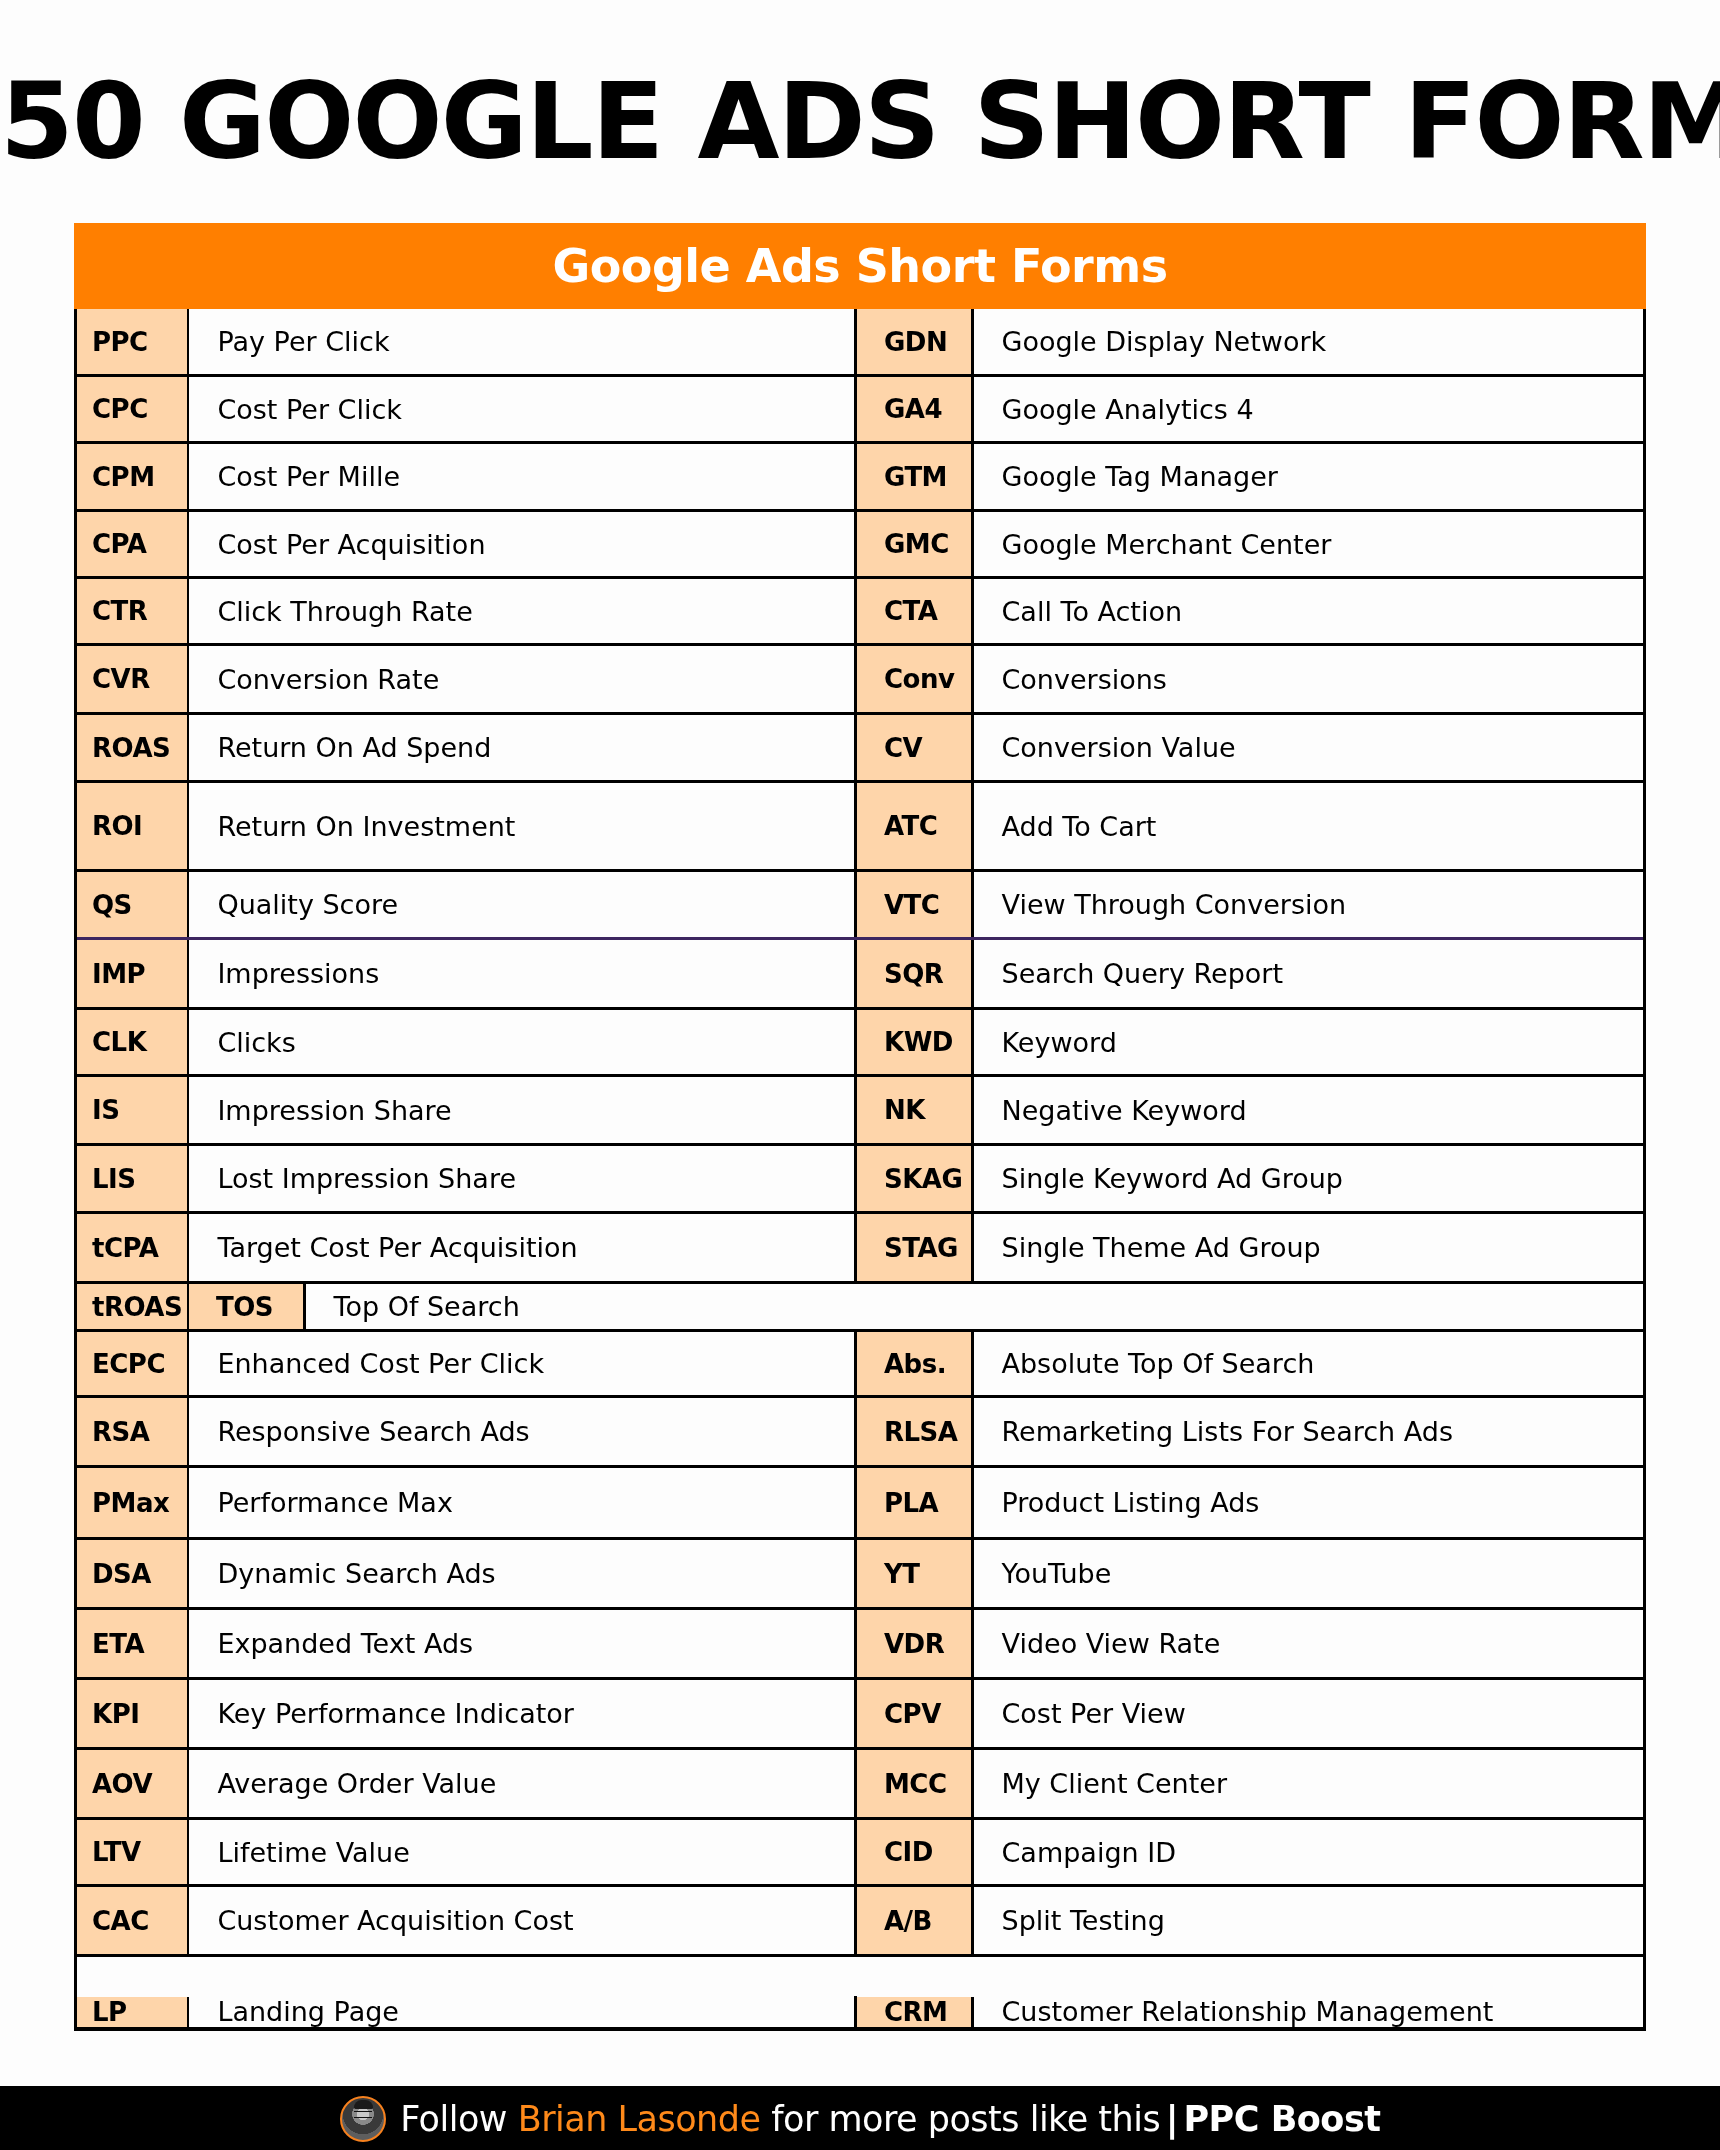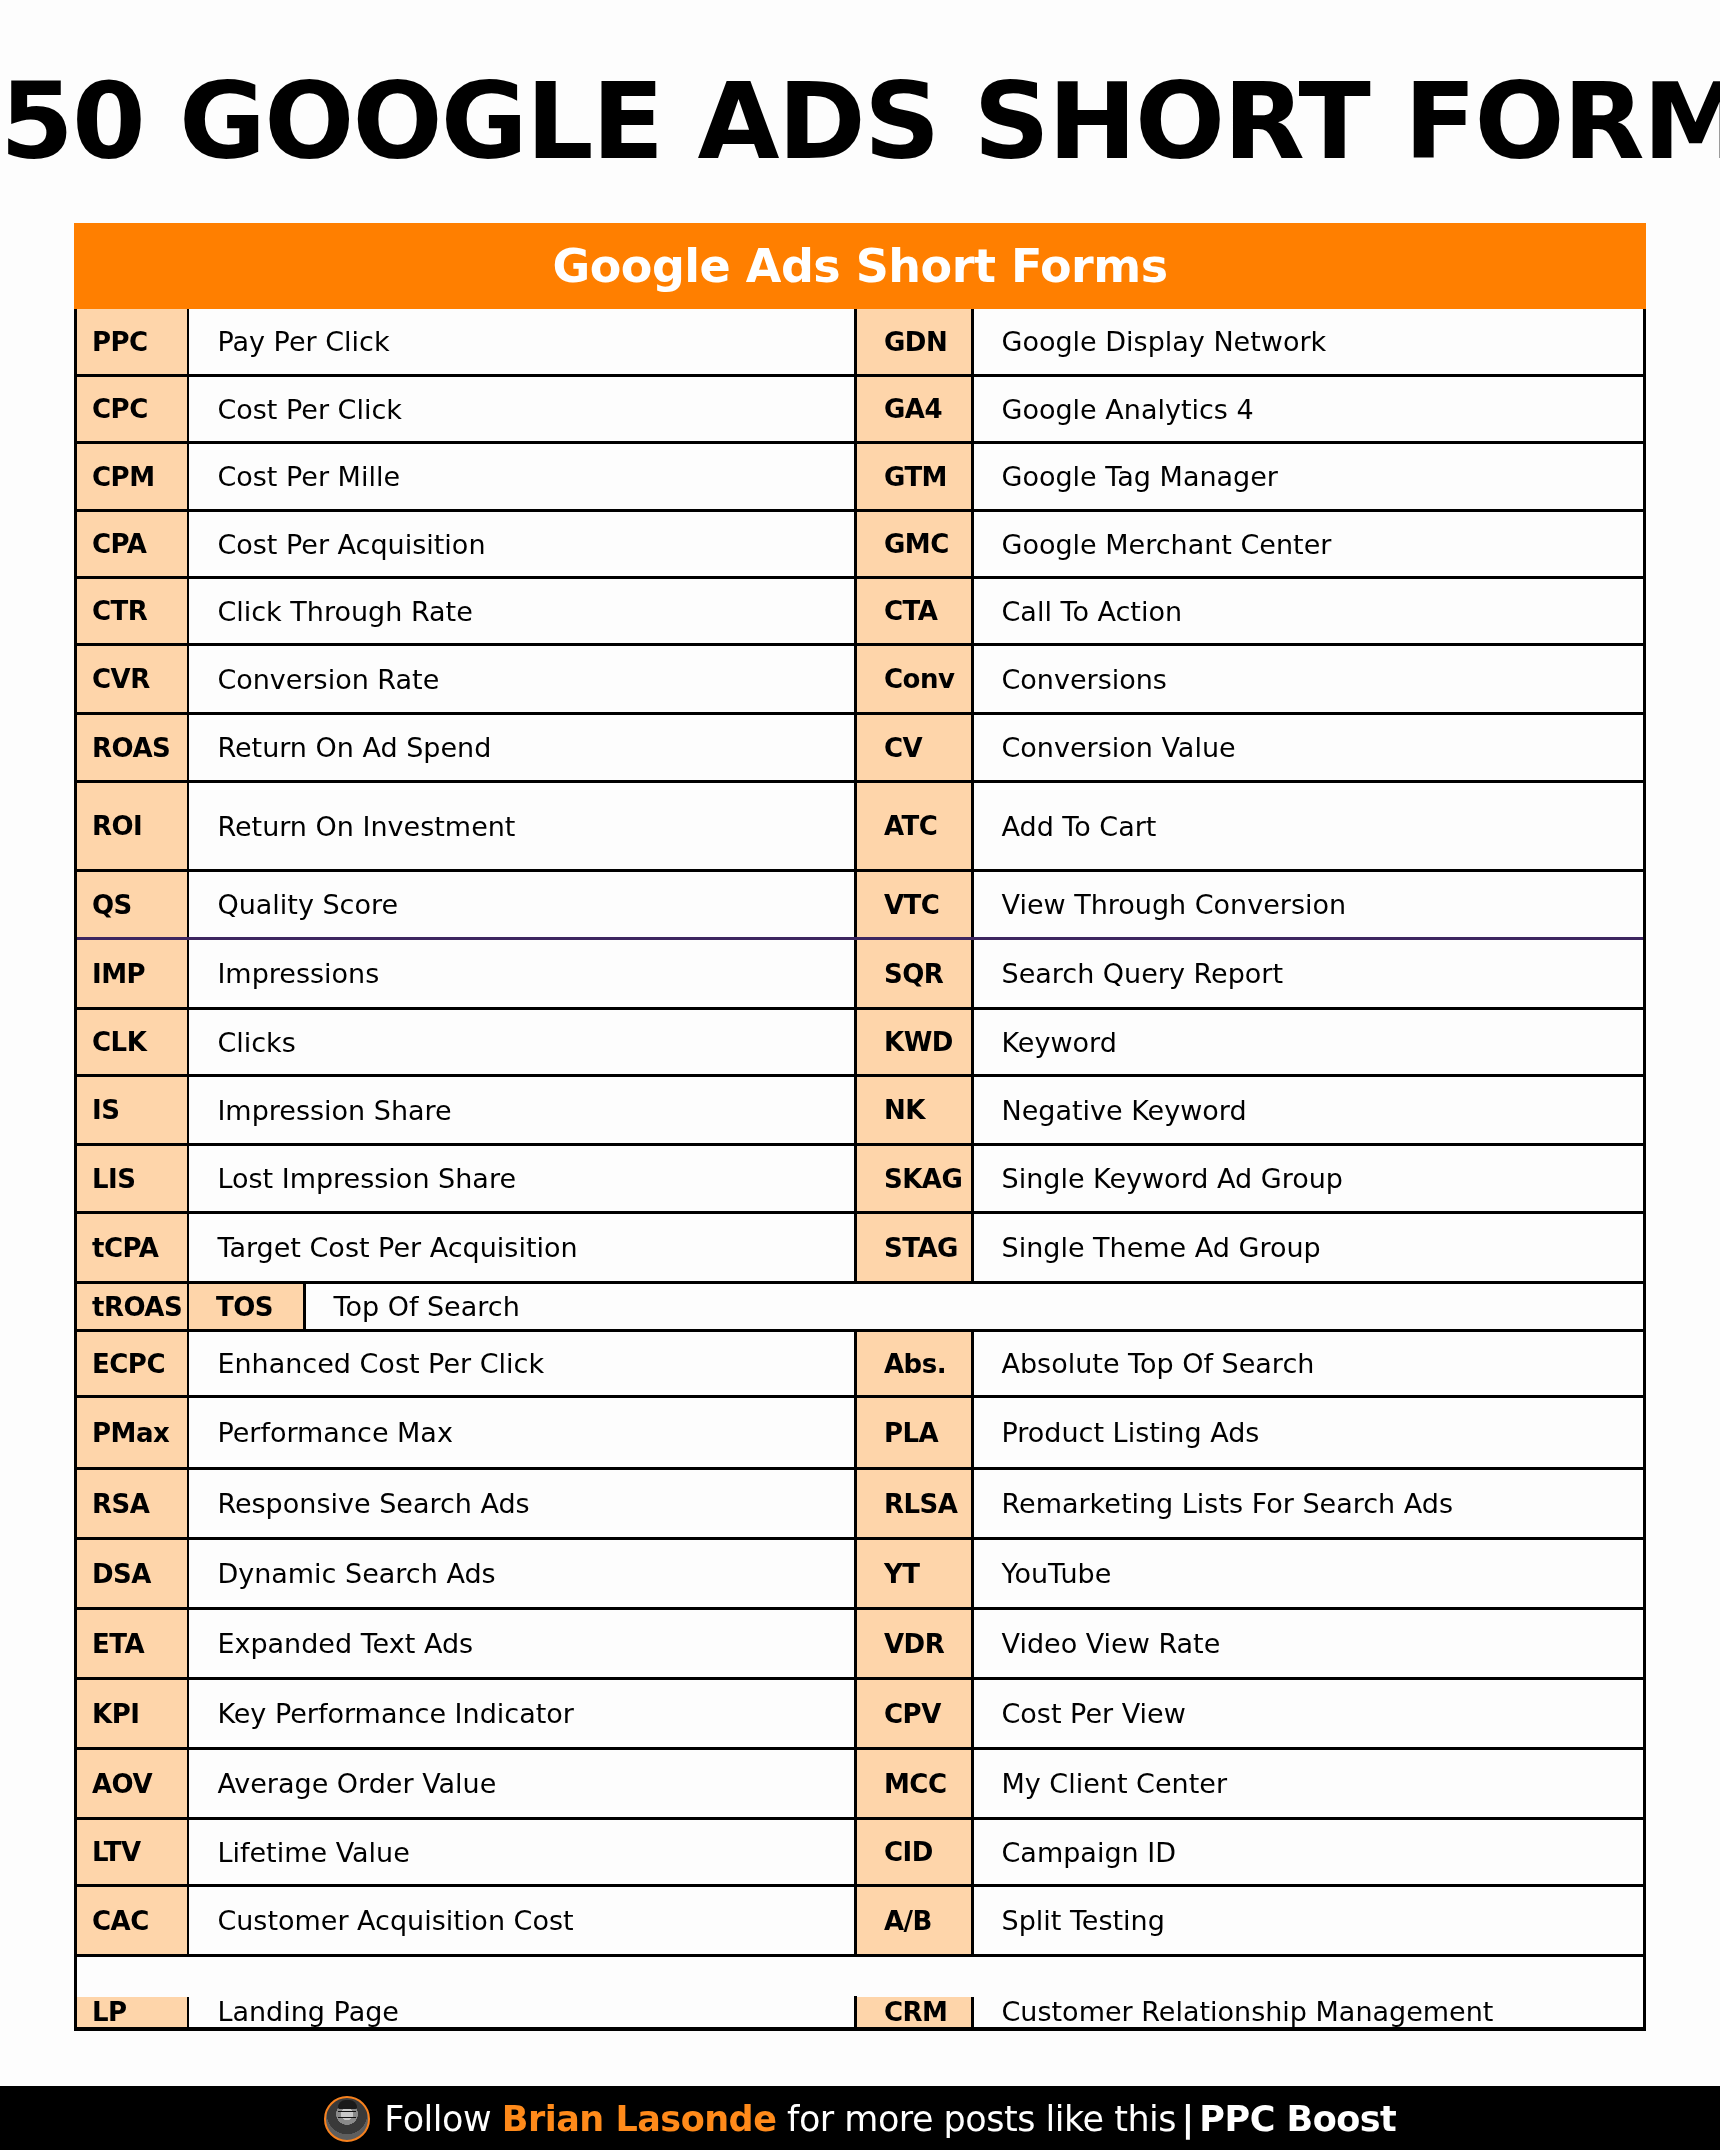--- a/index.html
+++ b/index.html
@@ -68,21 +68,21 @@
       background: #1a1a1a; border-radius: 9.2px 9.2px 1.8px 1.8px;
     }
     .avatar .glasses {
       position: absolute; left: 12.4px; top: 13.8px; width: 18.4px; height: 4.6px;
       border-top: 1.8px solid #111; border-bottom: 1.4px solid #111;
     }
     .footer-text {
       font-family: "DejaVu Sans", sans-serif; font-size: 35px;
       color: #fff; white-space: nowrap; letter-spacing: -0.5px;
     }
-    .footer-text .name { color: #ff8a1a; font-weight: bold; }
+    .footer-text .name { color: #ff8a1a; font-weight: normal; }
     .footer-text .sep { font-weight: bold; margin: 0 5.5px; }
     .footer-text .brand { font-weight: bold; }
   </style>
 </head>
 <body>
 
 <div class="title">50 GOOGLE ADS SHORT FORMS</div>
 
 <div class="table">
   <div class="table-header">Google Ads Short Forms</div>
@@ -175,33 +175,33 @@
       <div class="cell-code left">tROAS</div>
       <div class="cell-code right">TOS</div>
       <div class="cell-desc right">Top Of Search</div>
     </div>
     <div class="row" style="height:66px">
       <div class="cell-code left">ECPC</div>
       <div class="cell-desc left">Enhanced Cost Per Click</div>
       <div class="cell-code right">Abs.</div>
       <div class="cell-desc right">Absolute Top Of Search</div>
     </div>
+    <div class="row" style="height:70px">
+      <div class="cell-code left">RSA</div>
+      <div class="cell-desc left">Responsive Search Ads</div>
+      <div class="cell-code right">RLSA</div>
+      <div class="cell-desc right">Remarketing Lists For Search Ads</div>
+    </div>
     <div class="row" style="height:72px">
       <div class="cell-code left">PMax</div>
       <div class="cell-desc left">Performance Max</div>
       <div class="cell-code right">PLA</div>
       <div class="cell-desc right">Product Listing Ads</div>
     </div>
     <div class="row" style="height:70px">
-      <div class="cell-code left">RSA</div>
-      <div class="cell-desc left">Responsive Search Ads</div>
-      <div class="cell-code right">RLSA</div>
-      <div class="cell-desc right">Remarketing Lists For Search Ads</div>
-    </div>
-    <div class="row" style="height:70px">
       <div class="cell-code left">DSA</div>
       <div class="cell-desc left">Dynamic Search Ads</div>
       <div class="cell-code right">YT</div>
       <div class="cell-desc right">YouTube</div>
     </div>
     <div class="row" style="height:70px">
       <div class="cell-code left">ETA</div>
       <div class="cell-desc left">Expanded Text Ads</div>
       <div class="cell-code right">VDR</div>
       <div class="cell-desc right">Video View Rate</div>

